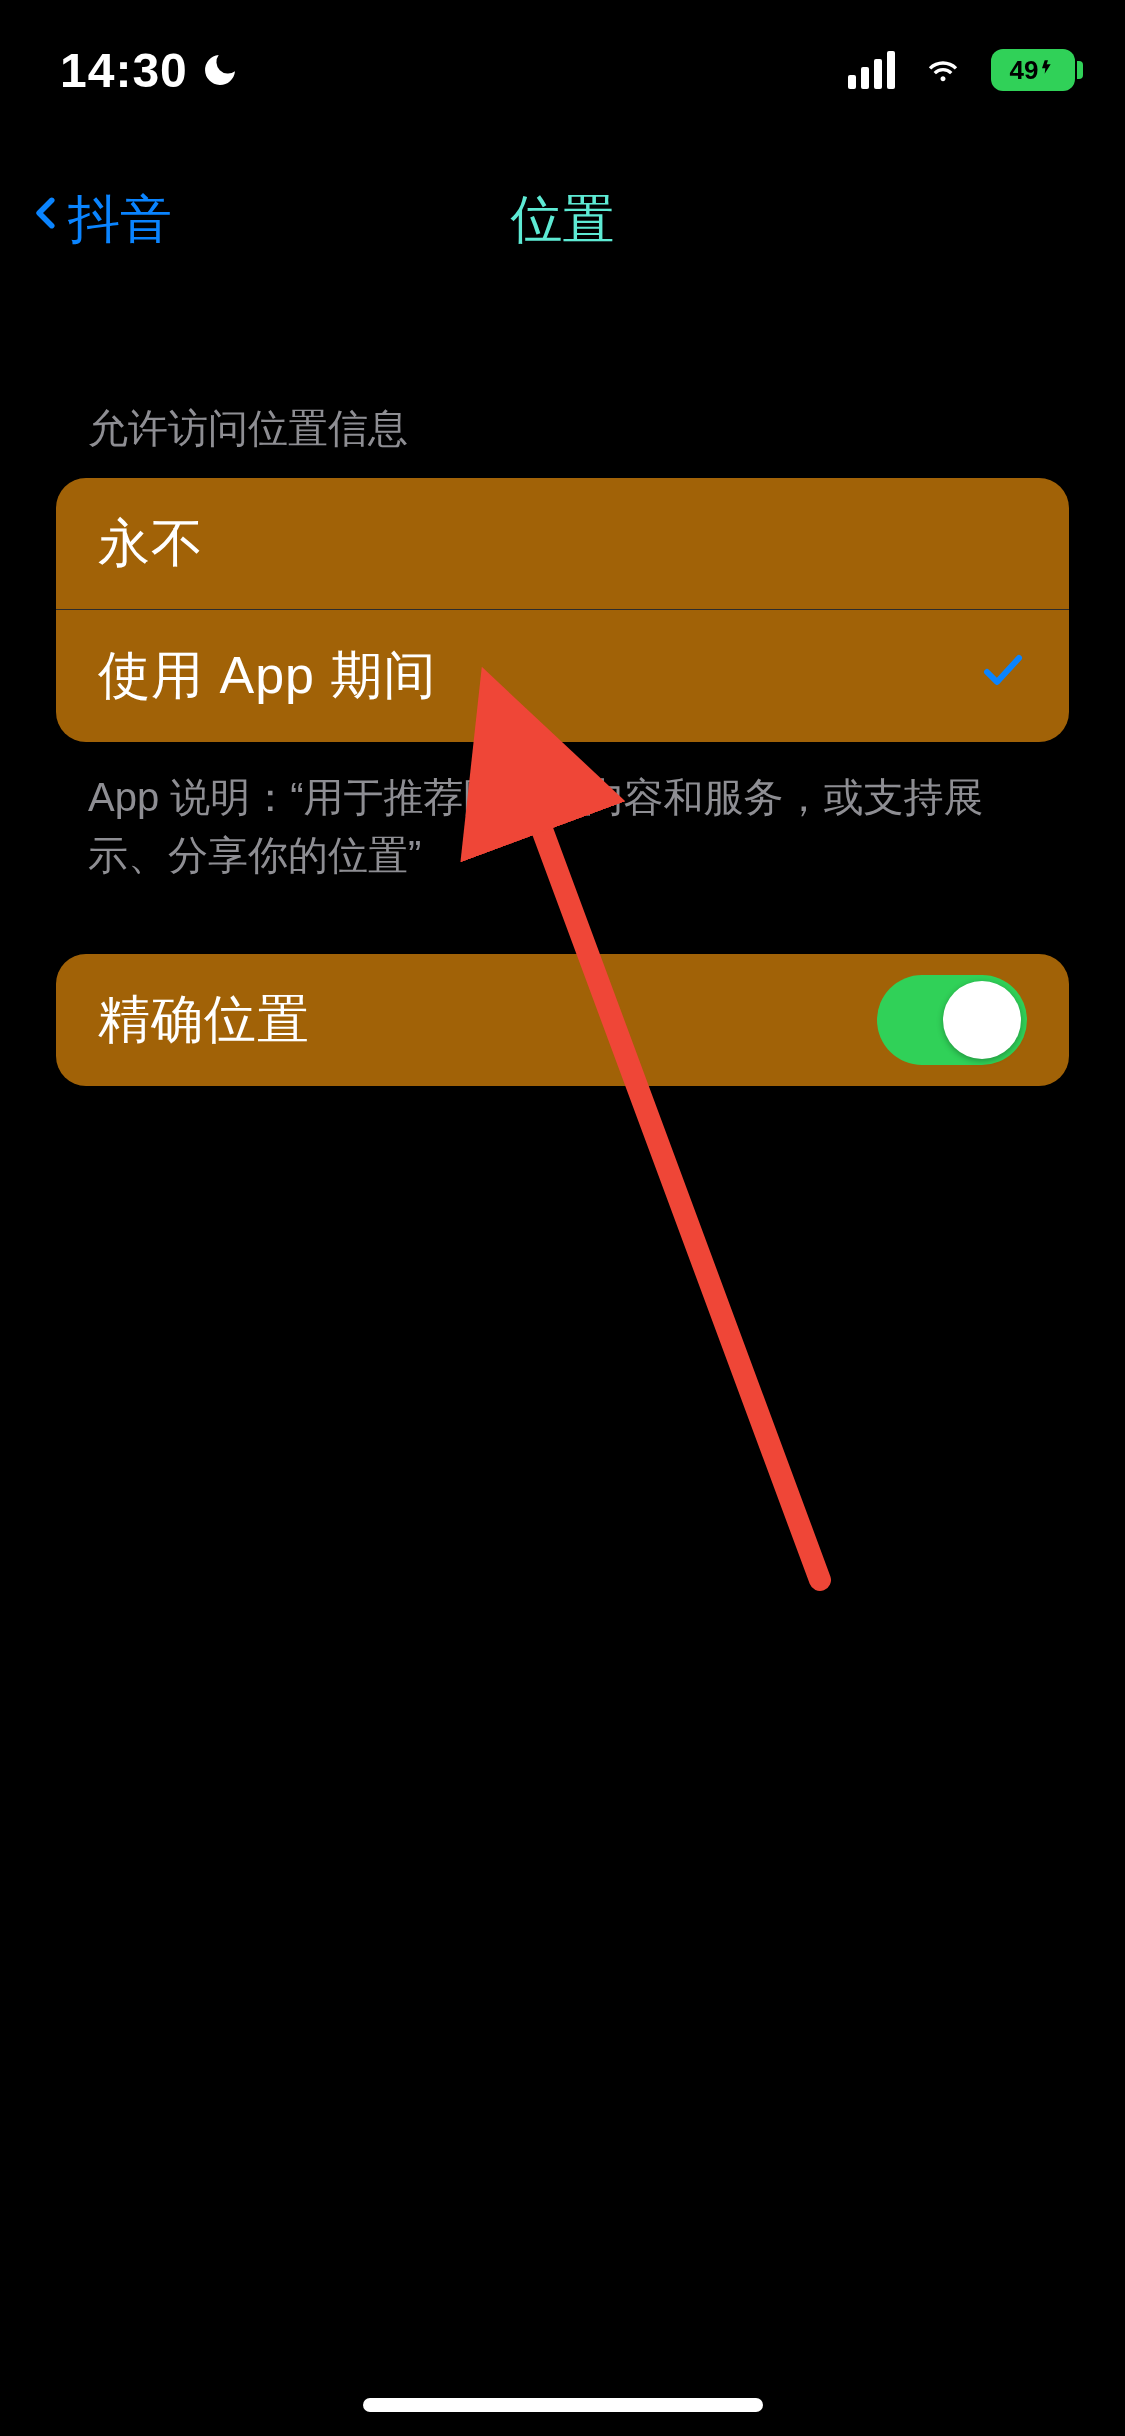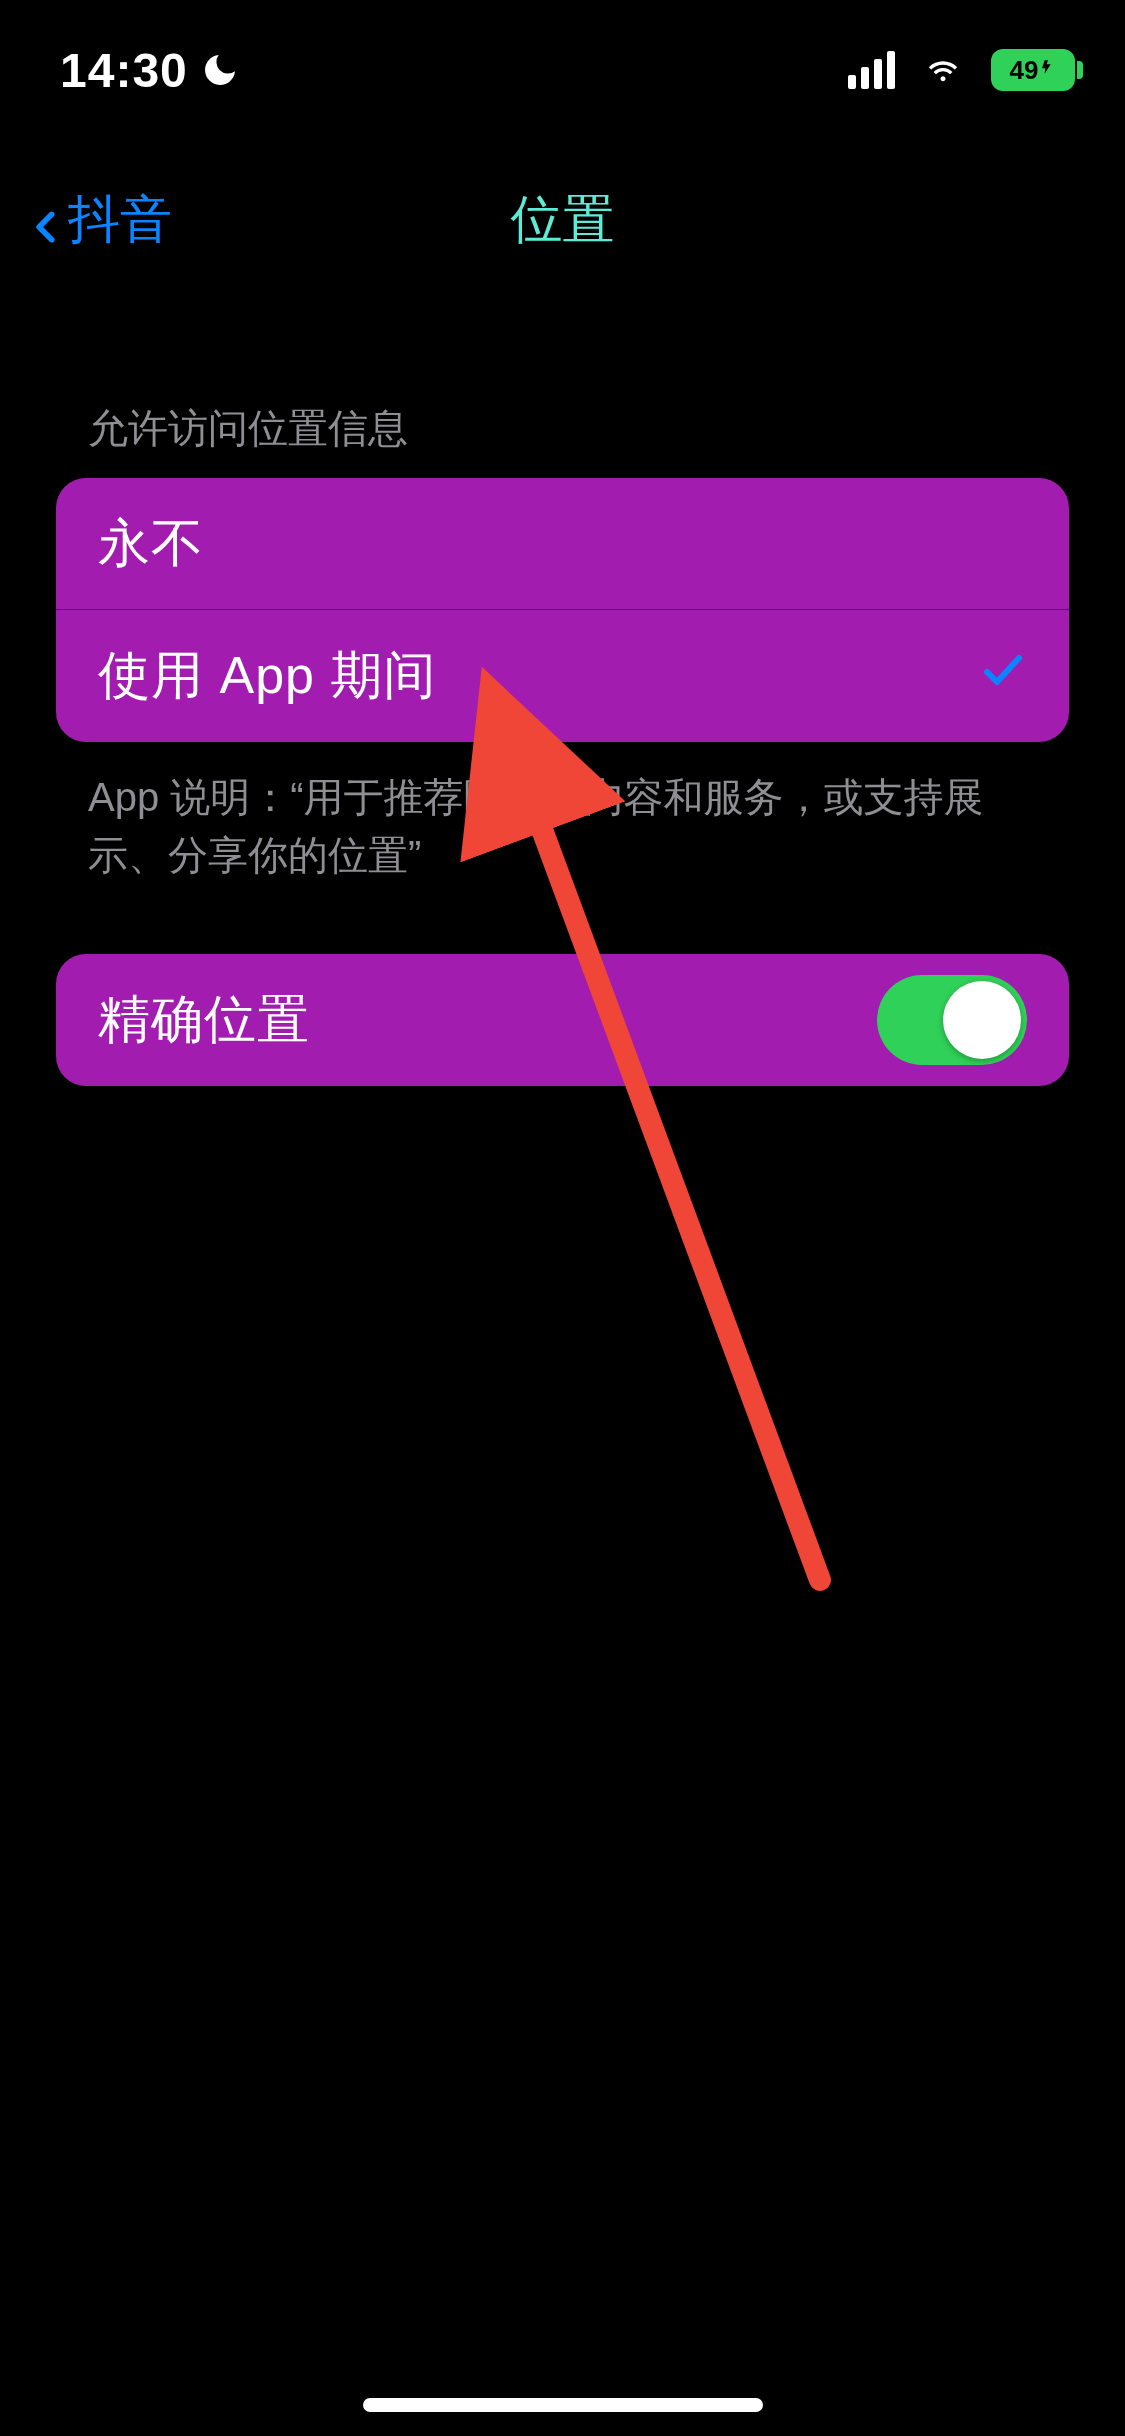--- a/index.html
+++ b/index.html
@@ -57,21 +57,21 @@
     top: 160px; left: 0; right: 0;
     height: 120px;
     display: flex;
     align-items: center;
     justify-content: center;
   }
   .nav-back {
     position: absolute;
     left: 28px;
     top: 50%; transform: translateY(-50%);
-    display: flex; align-items: flex-end;
+    display: flex; align-items: flex-start;
     color: #0a84ff;
     font-size: 52px;
   }
   .nav-back svg { margin-right: 2px; }
   .nav-title { font-size: 52px; font-weight: 400; color: #5eead4; }
 
   
   .content {
     position: absolute;
     top: 320px; left: 0; right: 0;
@@ -83,21 +83,21 @@
     margin: 81px 0 22px 32px;
   }
   .section-footer {
     font-size: 40px;
     color: #8e8e93;
     margin: 26px 32px 0 32px;
     line-height: 1.45;
   }
 
   .group {
-    background: #a21caf;
+    background: #a16207;
     border-radius: 30px;
     overflow: hidden;
   }
   .row {
     display: flex;
     align-items: center;
     justify-content: space-between;
     min-height: 132px;
     padding: 0 42px;
     font-size: 52px;

